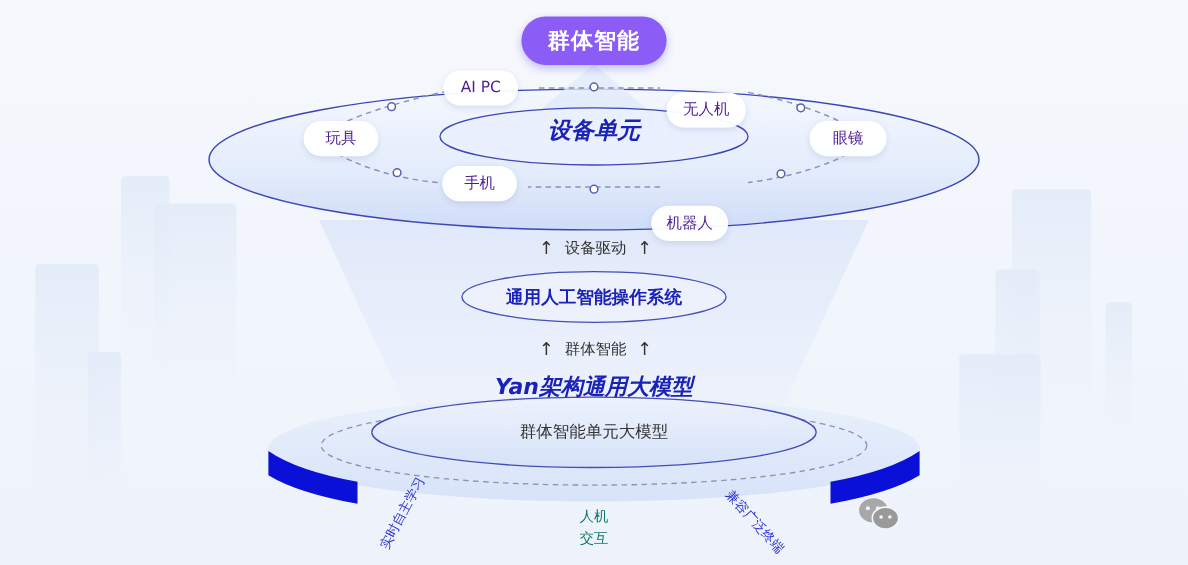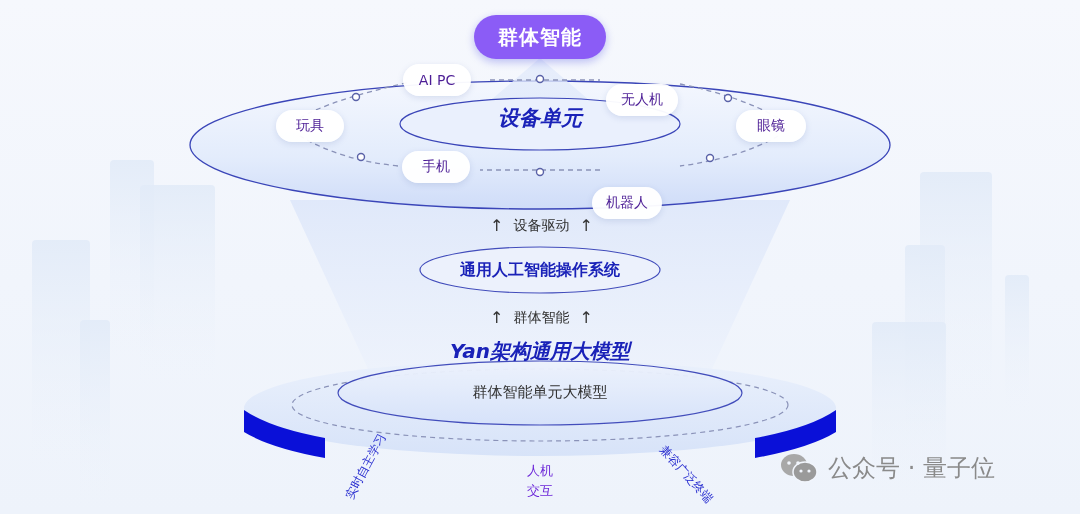--- a/index.html
+++ b/index.html
@@ -36,21 +36,21 @@
     .flow-label .arr { font-size: 16px; color: #333; line-height: 1; }
     .sub-label {
       position: absolute; font-size: 15px; color: #333;
       display: flex; align-items: center; justify-content: center;
     }
     .rot-label {
       position: absolute; font-size: 12px; color: #2a2fd0; white-space: nowrap;
       transform-origin: center center;
     }
     .hci {
-      position: absolute; font-size: 13px; color: #6d28d9; line-height: 20px;
+      position: absolute; font-size: 13px; color: #0f766e; line-height: 20px;
       text-align: center;
     }
     .watermark {
       position: absolute; left: 780px; top: 452px;
       display: flex; align-items: center; gap: 10px;
       color: #8a8a8a; font-size: 24px;
     }
   </style>
 </head>
 <body>
@@ -171,14 +171,13 @@
 
 <div class="watermark">
   <svg width="38" height="30" viewBox="0 0 38 30">
     <ellipse cx="14" cy="12" rx="13" ry="11" fill="#a8a8a8"></ellipse>
     <ellipse cx="25" cy="19" rx="12" ry="10" fill="#9a9a9a" stroke="#f1f5fc" stroke-width="1.5"></ellipse>
     <circle cx="9" cy="10" r="1.8" fill="#f1f5fc"></circle>
     <circle cx="18" cy="10" r="1.8" fill="#f1f5fc"></circle>
     <circle cx="21" cy="18" r="1.6" fill="#f1f5fc"></circle>
     <circle cx="29" cy="18" r="1.6" fill="#f1f5fc"></circle>
   </svg>
-  <span>公众号 · 量子位</span>
 </div>
 
 </body></html>

